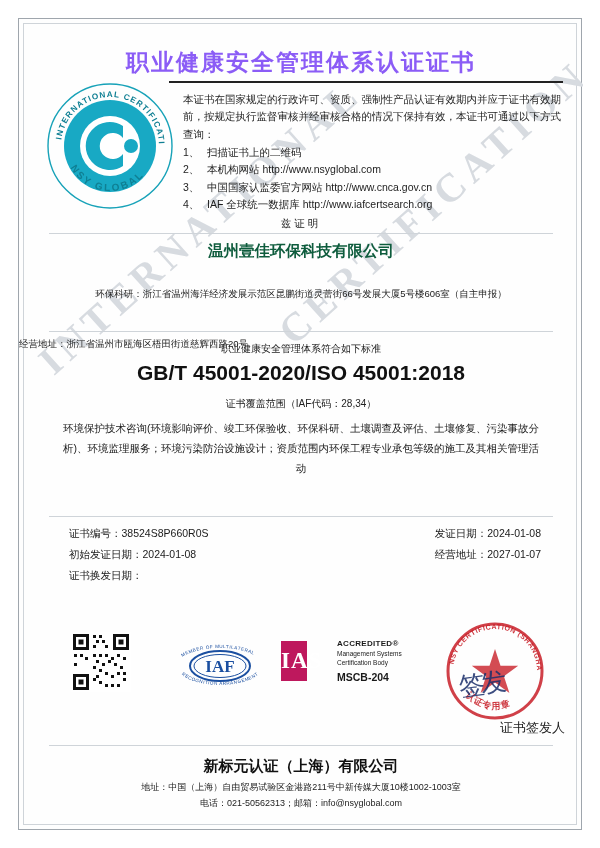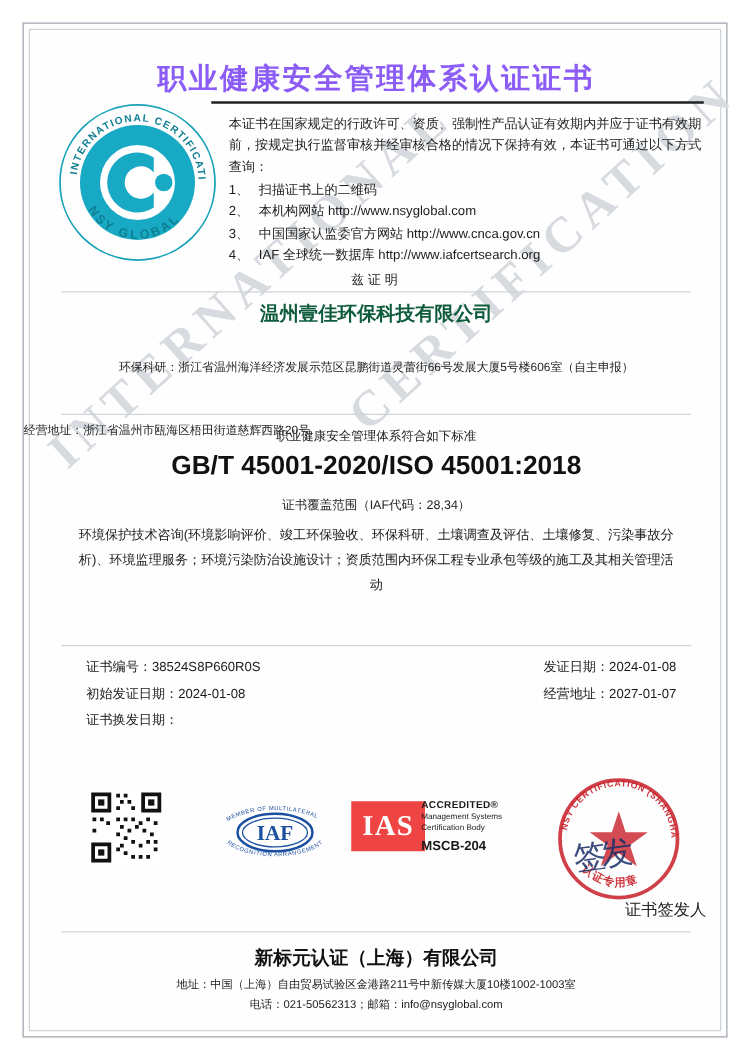--- a/index.html
+++ b/index.html
@@ -196,22 +196,22 @@
     width: 106px; height: 42px;
   }
   .ias-logo {
     position: absolute;
     left: 262px; top: 620px;
     width: 130px; height: 50px;
   }
   .ias-box {
     position: absolute;
     left: 0; top: 2px;
-    width: 59px; height: 40px;
-    background: #ef4444;
+    width: 26px; height: 40px;
+    background: #be185d;
     color: #fff;
     font-size: 23px;
     font-weight: bold;
     text-align: center;
     line-height: 40px;
     letter-spacing: 1px;
     font-family: "Liberation Serif", serif;
   }
   .ias-text {
     position: absolute;

